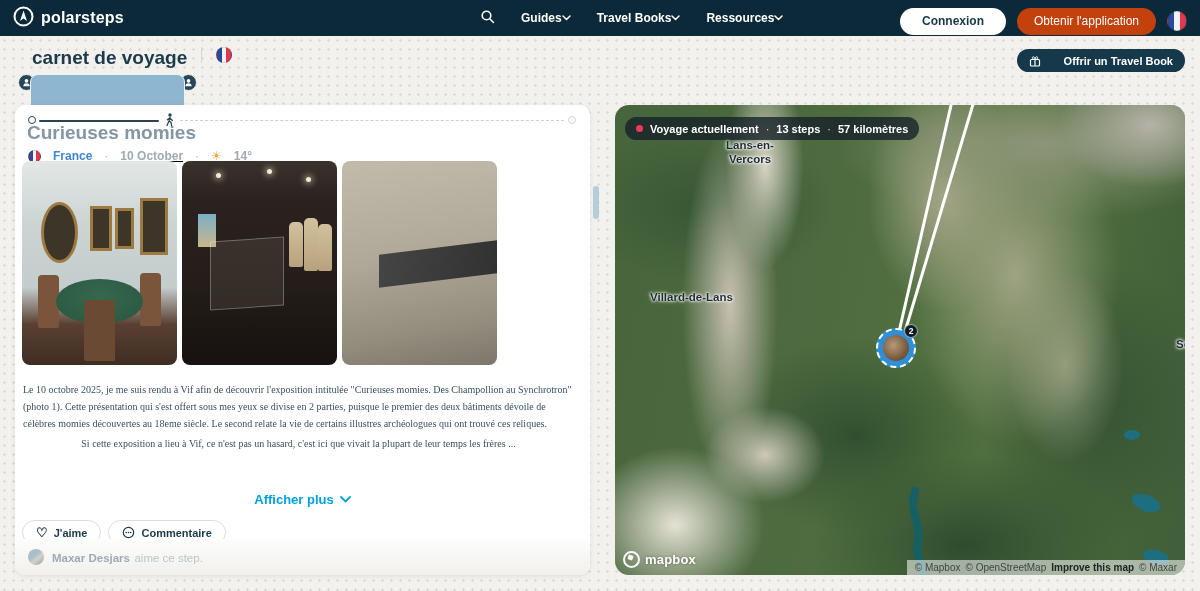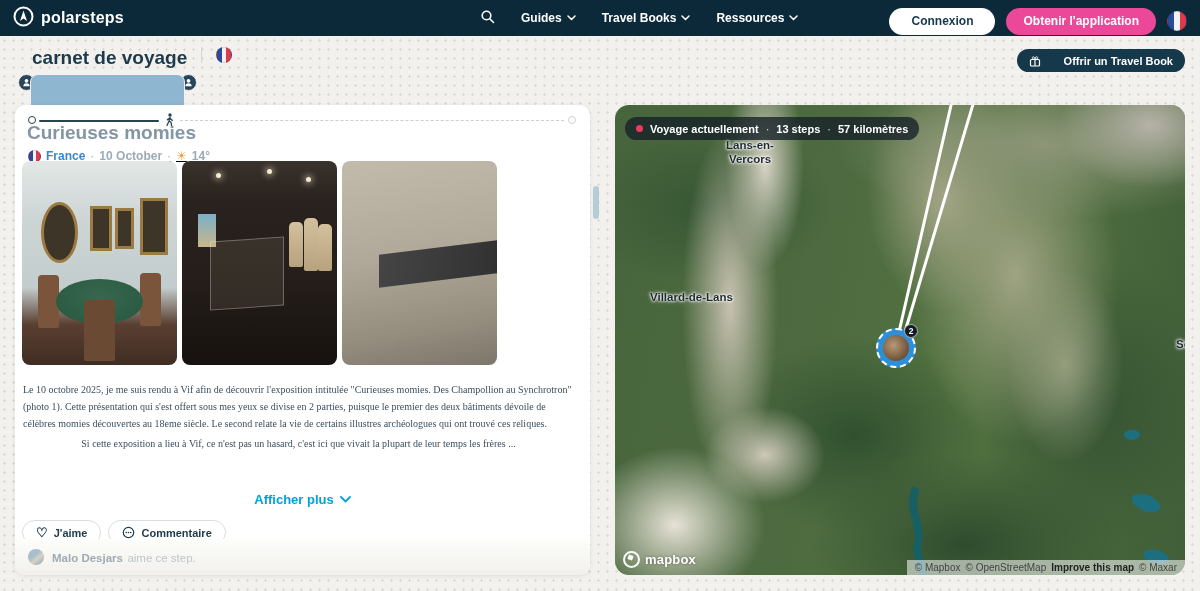--- a/index.html
+++ b/index.html
@@ -10,24 +10,24 @@
     background-image:radial-gradient(rgba(160,158,150,.28) 1px, transparent 1.3px);
     background-size:9px 9px;
     position:relative;
   }
 
   
   .navbar { position:absolute; left:0; top:0; width:1200px; height:36px; background:#0b2938; display:flex; align-items:center; z-index:30; }
   .brand { position:absolute; left:13px; top:0; height:36px; display:flex; align-items:center; gap:7px; cursor:pointer; }
   .brand-text { color:#fff; font-size:16px; font-weight:700; letter-spacing:.2px; }
   .nav-center { position:absolute; left:480px; top:0; height:36px; display:flex; align-items:center; gap:26px; }
-  .nav-item { display:flex; align-items:center; gap:5px; color:#fff; font-size:12px; font-weight:700; cursor:pointer; }
+  .nav-item { display:flex; align-items:center; color:#fff; font-size:12px; font-weight:700; cursor:pointer; }
   .nav-right { position:absolute; right:13px; top:0; height:42px; display:flex; align-items:center; gap:11px; }
   .btn-connexion { height:27px; padding:0 22px; background:#fff; color:#16384a; border:none; border-radius:14px; font-size:12px; font-weight:700; font-family:inherit; cursor:pointer; }
-  .btn-getapp { height:27px; padding:0 17px; background:#ec4899; color:#fff; border:none; border-radius:14px; font-size:12px; font-weight:700; font-family:inherit; cursor:pointer; }
+  .btn-getapp { height:27px; padding:0 17px; background:#c2410c; color:#fff; border:none; border-radius:14px; font-size:12px; font-weight:400; font-family:inherit; cursor:pointer; }
   .flag { border-radius:50%; background:linear-gradient(90deg,#2a4b9b 33%,#f2f2f0 33% 66%,#dd3a4e 66%); border:1px solid rgba(0,0,0,.12); flex:none; }
   .flag.f20 { width:20px; height:20px; cursor:pointer; }
   .flag.f16 { width:16px; height:16px; }
   .flag.f13 { width:13px; height:13px; }
 
   
   .page-header { position:absolute; left:0; top:36px; width:1200px; height:64px; }
   .ph-title-row { position:absolute; left:32px; top:11px; display:flex; align-items:flex-start; gap:14px; }
   .ph-title { font-size:19px; font-weight:800; color:#1c3a4b; }
   .ph-divider { width:1px; height:16px; background:#d8d7d2; }
@@ -42,21 +42,21 @@
   
   .card { position:absolute; left:15px; top:105px; width:575px; height:470px; background:#fff; border-radius:10px; box-shadow:0 1px 4px rgba(40,50,60,.10); overflow:hidden; }
   .timeline { position:absolute; left:13px; right:14px; top:8px; height:14px; }
   .tl-start { position:absolute; left:0; top:3px; width:8px; height:8px; border:1.5px solid #29434f; border-radius:50%; background:#fff; }
   .tl-line-done { position:absolute; left:11px; top:6.5px; width:120px; height:2px; background:#29434f; border-radius:1px; }
   .tl-walker { position:absolute; left:136px; top:0; }
   .tl-line-rest { position:absolute; left:152px; right:12px; top:7px; border-top:1px dashed #cfcec8; }
   .tl-end { position:absolute; right:0; top:3px; width:8px; height:8px; border:1.5px solid #d4d3ce; border-radius:50%; background:#fff; }
 
   .step-title { position:absolute; left:12px; top:17px; font-size:19px; font-weight:700; color:#8496a3; }
-  .step-meta { position:absolute; left:13px; top:44px; display:flex; align-items:center; gap:5px; font-size:12px;text-decoration:underline; }
+  .step-meta { position:absolute; left:13px; top:44px; display:flex; align-items:center; gap:12px; font-size:12px;text-decoration:underline; }
   .meta-country { color:#3f86cf; font-weight:700; }
   .meta-sep { color:#9dabb5; }
   .meta-date, .meta-temp { color:#9dabb5; font-weight:600; }
   .meta-sun { color:#f0a23c; font-size:12px; }
 
   .photos { position:absolute; left:7px; top:56px; width:568px; height:204px; display:flex; gap:5px; overflow:hidden; }
   .photo { width:155px; height:204px; flex:none; border-radius:8px; overflow:hidden; position:relative; cursor:pointer; }
   
   .photo.p1 { background:linear-gradient(200deg,#b09c80 0%,#9c8468 40%,#7a644e 75%,#4e3d30 100%); }
   .p1 .side-panel { position:absolute; left:0; top:0; width:34%; height:100%; background:linear-gradient(180deg,#16323f,#1f4152 70%,#183543); }
@@ -302,21 +302,21 @@
           <circle cx="7" cy="7" r=".9" fill="#1d3a4a"></circle>
           <circle cx="9.4" cy="7" r=".9" fill="#1d3a4a"></circle>
         </svg>
       <span>Commentaire</span>
     </button>
   </div>
 
   <div class="card-footer">
     <span class="liked-avatar"></span>
     <span>
-      <span class="liked-name">Malo Desjars</span>
+      <span class="liked-name">Maxar Desjars</span>
       <span class="liked-suffix">aime ce step.</span>
     </span>
   </div>
 </section>
 
 <div class="scroll-thumb"></div>
 
 <section class="map">
   <div class="terrain"></div>
 

